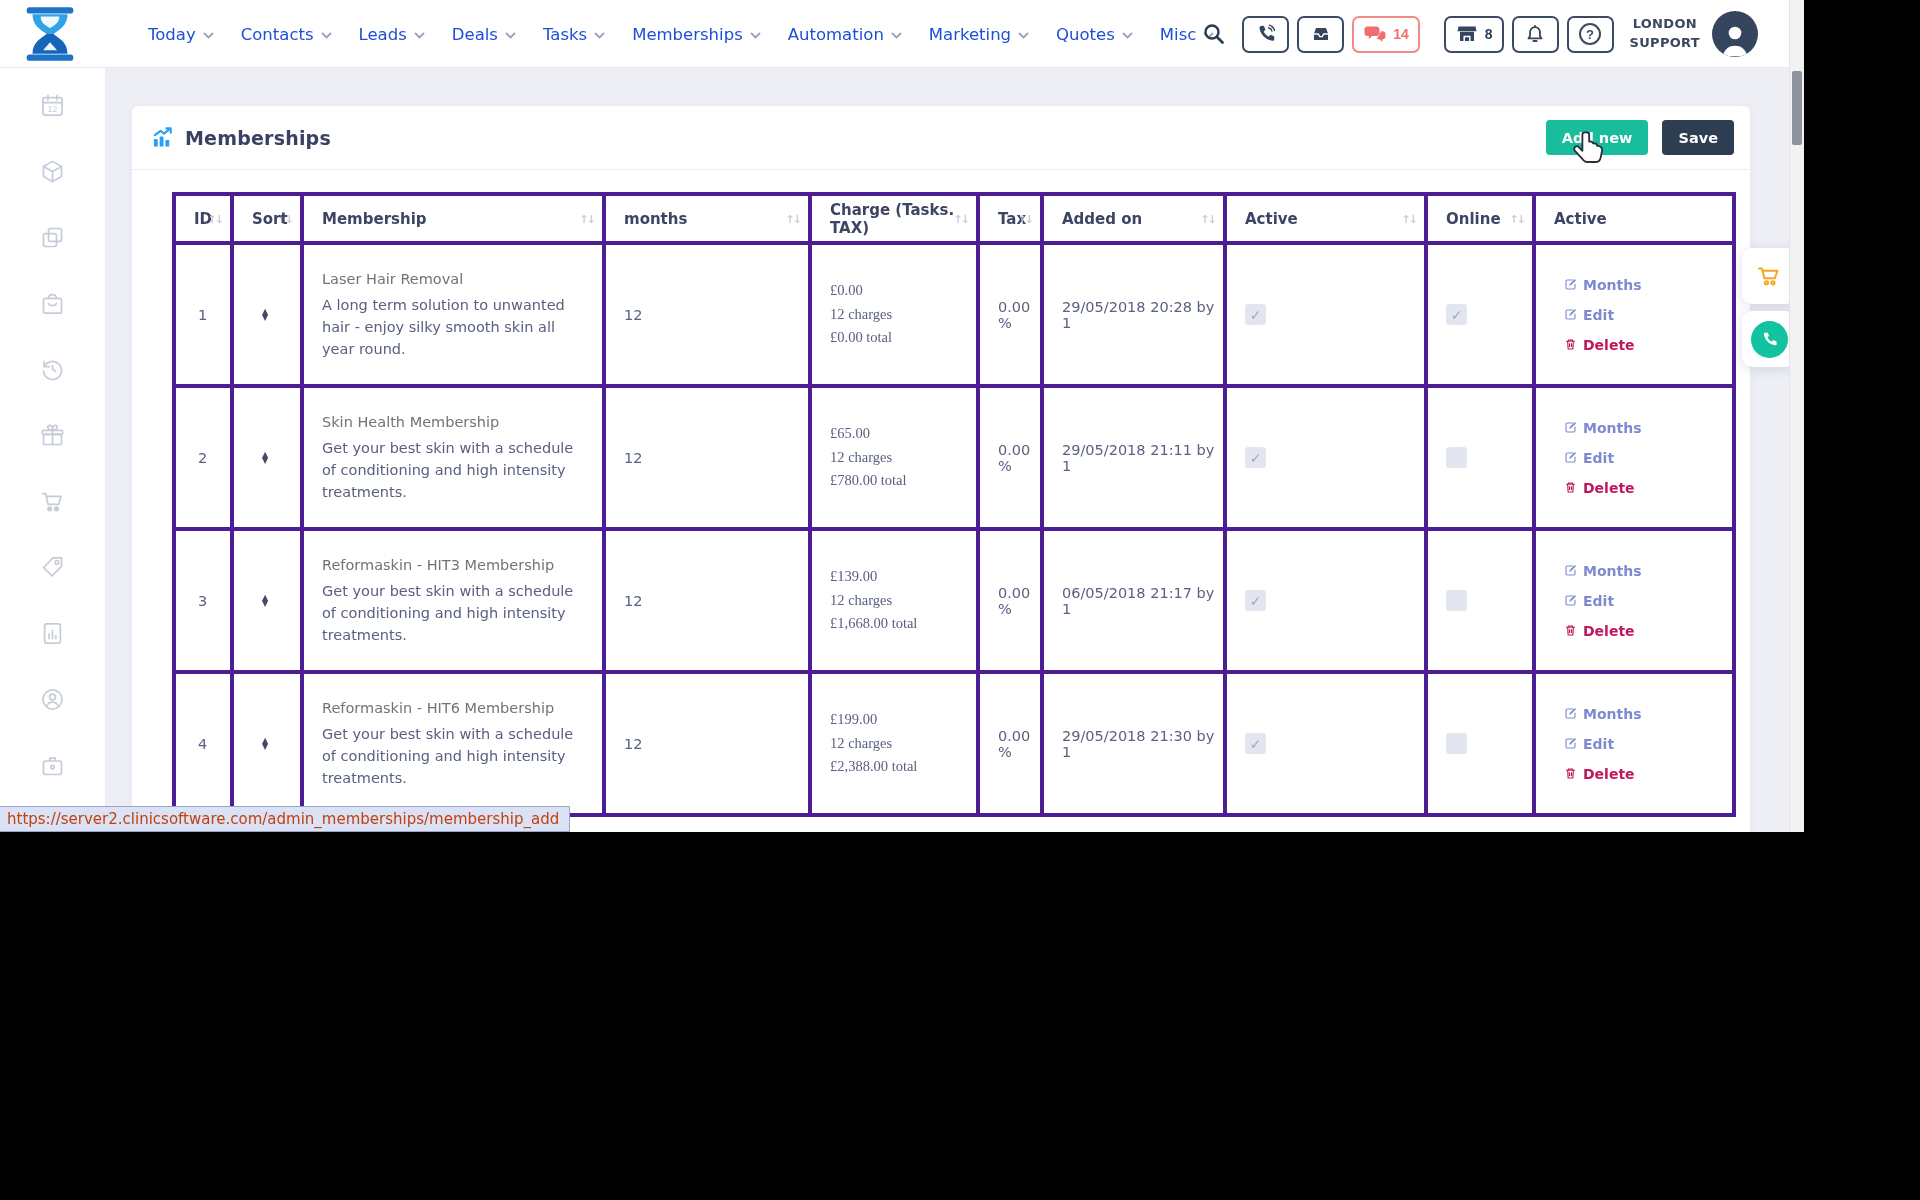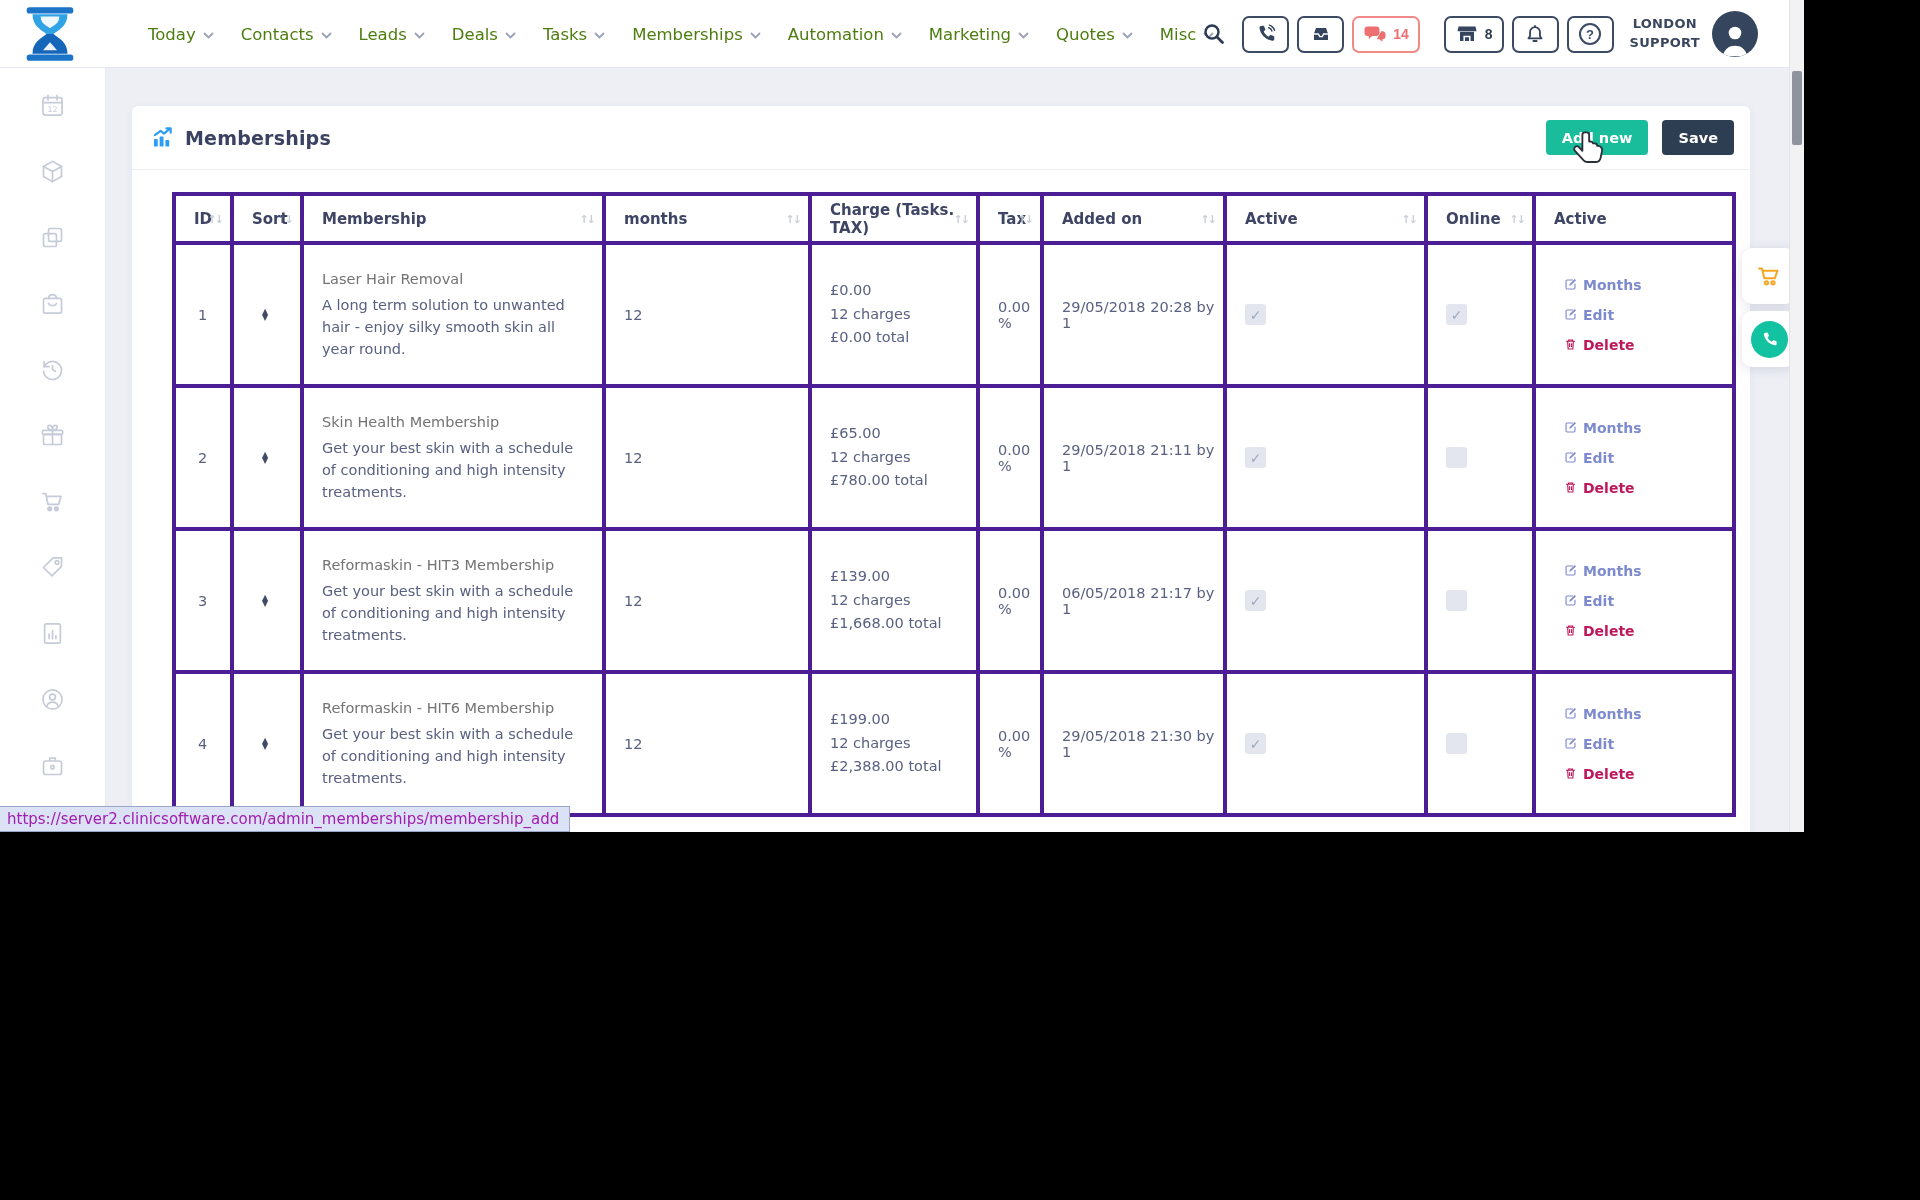--- a/index.html
+++ b/index.html
@@ -5,21 +5,21 @@
   * { margin:0; padding:0; box-sizing:border-box; }
   html,body { width:1920px; height:1200px; background:#000; overflow:hidden;
               font-family:"DejaVu Sans","Liberation Sans",sans-serif; }
   .viewport { position:absolute; left:0; top:0; width:1804px; height:832px; background:#edeff5; overflow:hidden; }
 
   
   .topbar { position:absolute; left:0; top:0; width:1804px; height:68px; background:#fff;
             border-bottom:1px solid #e6e8f0; display:flex; align-items:center; z-index:30; }
   .logo { position:absolute; left:22px; top:5px; width:56px; height:58px; cursor:pointer; }
   .mainnav { position:absolute; left:148px; top:0; height:68px; display:flex; align-items:center; gap:27px; }
-  .nav-item { display:flex; align-items:center; gap:7px; font-size:16.5px; color:#4d7c0f; font-weight:500; cursor:pointer; white-space:nowrap; }
+  .nav-item { display:flex; align-items:center; gap:7px; font-size:16.5px; color:#1d4ed8; font-weight:500; cursor:pointer; white-space:nowrap; }
   .nav-item svg { margin-top:3px; }
   .nav-right { position:absolute; right:46px; top:0; height:68px; display:flex; align-items:center; }
   .search-ic { margin-right:16px; cursor:pointer; display:flex; }
   .tb-btn { background:#fff; border:2px solid #3c4a63; border-radius:7px; height:37px; min-width:47px;
             display:flex; align-items:center; justify-content:center; gap:6px; padding:0 9px;
             margin-right:8px; cursor:pointer; }
   .tb-btn.red { border-color:#f08a86; }
   .tb-btn .cnt { font-size:14px; font-weight:700; color:#2e3d52; }
   .tb-btn.red .cnt { color:#ee6f6f; }
   .tb-btn.gap { margin-left:16px; }
@@ -62,21 +62,21 @@
   .th-sort { position:absolute; right:8px; top:50%; transform:translateY(-50%); font-size:11px; letter-spacing:-2px; }
   .th-sort i { font-style:normal; color:#c9cdda; }
   th.sort-asc .th-sort .up { color:#4a5170; }
   td { height:143px; font-size:14.5px; color:#596081; padding-left:18px; }
   td.c-id { padding-left:22px; }
   .row-sort { display:flex; flex-direction:column; align-items:center; width:26px; line-height:.7;
               font-size:8px; color:#424a68; cursor:grab; }
   .row-sort i { font-style:normal; }
   .mem-name { color:#737373; margin-bottom:3px; }
   .mem-desc, .mem-name { line-height:1.55; padding-right:24px; }
-  .charge div { line-height:1.65; }
+  .charge div { line-height:1.65;font-family:Liberation Serif, serif; }
   .checkbox { width:21px; height:21px; background:#e3e6ee; border-radius:3px; display:flex;
               align-items:center; justify-content:center; cursor:pointer; }
   .checkbox .check-glyph { display:none; color:#9eaabf; font-size:14px; font-weight:700; }
   .checkbox.checked .check-glyph { display:block; }
   td.c-actions { padding-left:28px; }
   .act-col { display:flex; flex-direction:column; gap:14px; }
   .act-link { display:flex; align-items:center; gap:6px; font-size:14px; font-weight:600;
               color:#7e8ace; text-decoration:none; cursor:pointer; }
   .act-link.del { color:#be185d; }
   .act-link svg { flex:none; }
@@ -91,21 +91,21 @@
               align-items:center; justify-content:center; }
 
   
   .scrollbar { position:absolute; right:0; top:0; width:15px; height:832px; background:#f2f2f5;
                border-left:1px solid #e2e2e8; z-index:50; }
   .scrollbar .thumb { position:absolute; left:2px; top:71px; width:10px; height:74px; background:#8f939d; border-radius:2px; }
 
   
   .status-tooltip { position:absolute; left:0; top:806px; height:26px; background:#dbe2f6;
                     border:1px solid #9aa6c8; border-left:none; display:flex; align-items:center;
-                    padding:0 10px 0 7px; font-size:15px; color:#a21caf; z-index:60; white-space:nowrap; }
+                    padding:0 10px 0 7px; font-size:15px; color:#c2410c; z-index:60; white-space:nowrap; }
 
   .cursor { position:absolute; left:1570px; top:130px; width:38px; height:40px; z-index:70; pointer-events:none; }
 
   svg { display:block; }
 </style>
 </head>
 <body>
 
 <div class="viewport">
 

